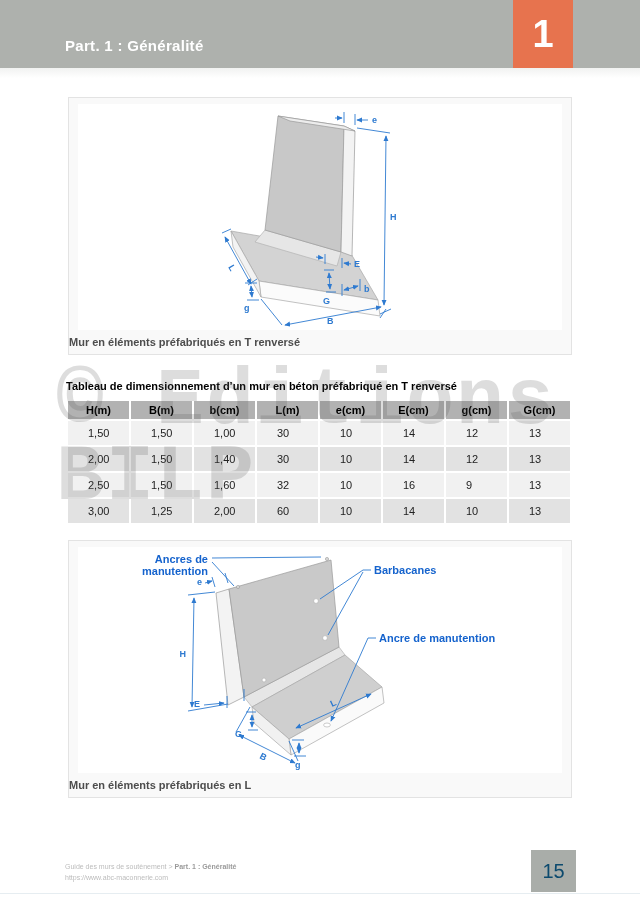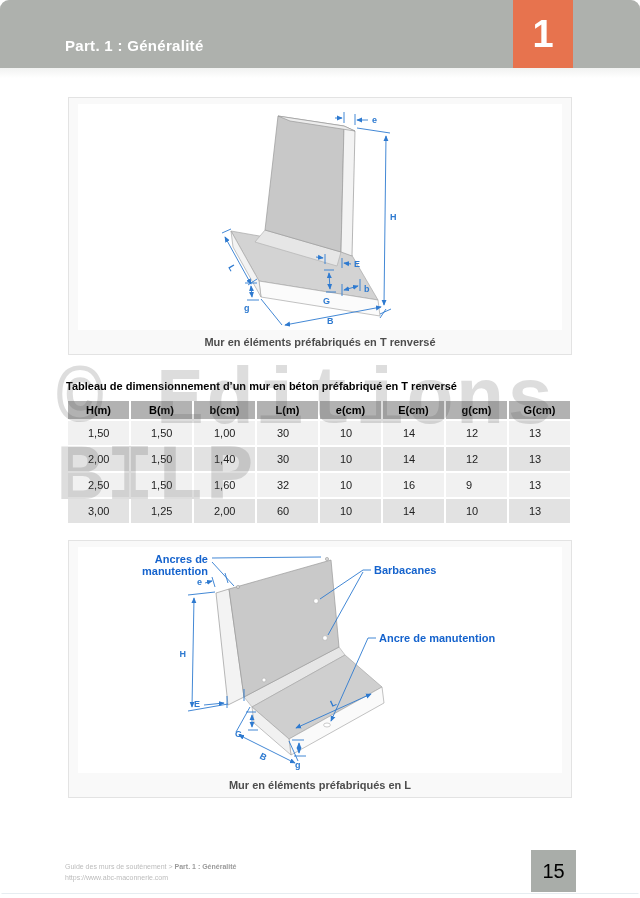--- a/index.html
+++ b/index.html
@@ -1,34 +1,34 @@
 <!DOCTYPE html>
 <html><head>
 <meta charset="utf-8">
 <style>
   html,body{margin:0;padding:0;background:#fff;}
   .page{position:relative;width:640px;height:898px;background:#ffffff;overflow:hidden;
-        font-family:"Liberation Sans",sans-serif;border-radius:9px;}
+        font-family:"Liberation Sans",sans-serif;}
   
   .header-band{position:absolute;left:0;top:0;width:640px;height:68px;background:#aeb1ad;
                box-shadow:0 1px 4px rgba(0,0,0,.22);}
   .header-title{position:absolute;left:65px;top:37px;color:#ffffff;font-size:15px;
                 font-weight:bold;letter-spacing:.3px;}
   .chapter-box{position:absolute;left:513px;top:0;width:60px;height:68px;background:#e7734e;
                display:flex;align-items:center;justify-content:center;}
   .chapter-num{color:#ffffff;font-size:38px;font-weight:bold;}
   .under-band{position:absolute;left:0;top:68px;width:640px;height:10px;
               background:linear-gradient(#f1f2f1,#ffffff);}
   
   .figure-panel{position:absolute;left:68px;width:504px;height:258px;background:#f9f9f9;
                 border:1px solid #e3e3e3;box-sizing:border-box;}
   #fig1-panel{top:97px;} #fig2-panel{top:540px;}
   .figure-canvas{position:absolute;left:9px;top:6px;width:484px;background:#ffffff;}
   .figure-canvas svg{display:block;}
-  .figure-caption{position:absolute;left:0;bottom:6px;width:100%;text-align:center;
+  .figure-caption{position:absolute;left:0;bottom:6px;width:100%;
                   font-size:11px;font-weight:bold;color:#4d4d4d;}
   
   .table-title{position:absolute;left:66px;top:380px;font-size:11px;font-weight:bold;color:#000;}
   table.dim-table{position:absolute;left:66px;top:399px;width:506px;border-collapse:separate;
                   border-spacing:2px;table-layout:fixed;}
   table.dim-table th{background:#b2b2b2;color:#000;font-size:11px;font-weight:bold;
                      padding:3px 7px;text-align:center;}
   table.dim-table td{font-size:11px;color:#222;padding:6px 20px;text-align:left;}
   tr.row-odd td{background:#f1f1f1;}
   tr.row-even td{background:#e2e2e2;}
@@ -41,21 +41,21 @@
   .dim{stroke:#2e7ad0;stroke-width:.9;fill:none;}
   .dimlabel{fill:#2e7ad0;font-size:9px;font-weight:bold;
             font-family:"Liberation Sans",sans-serif;}
   .callout{fill:#1563cd;font-size:11px;font-weight:bold;
            font-family:"Liberation Sans",sans-serif;}
   
   .footer-text{position:absolute;left:65px;top:861px;font-size:7px;color:#bcbcbc;line-height:1.6;}
   .footer-text .crumb-bold{color:#9a9a9a;font-weight:bold;}
   .page-num-box{position:absolute;left:531px;top:850px;width:45px;height:42px;background:#a9ada9;
                 display:flex;align-items:center;justify-content:center;}
-  .page-num{color:#000000;font-size:20px;}
+  .page-num{color:#0c4a6e;font-size:20px;}
   .bottom-rule{position:absolute;left:0;top:893px;width:640px;border-top:1px solid #e6edf1;}
 </style>
 </head>
 <body>
 
 <div class="page">
 
   <div class="header-band">
     <div class="header-title">Part. 1 : Généralité</div>
   </div>

